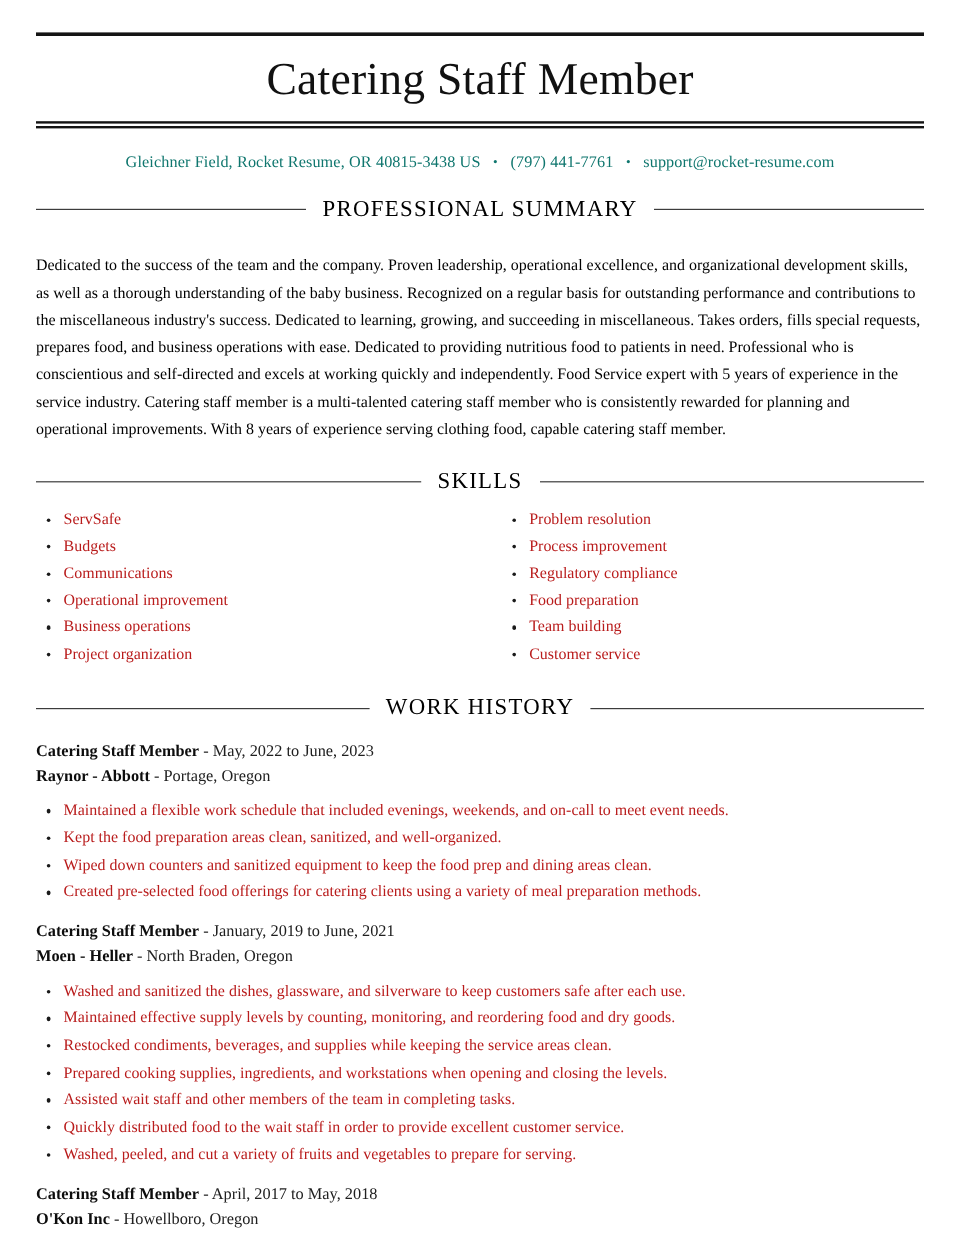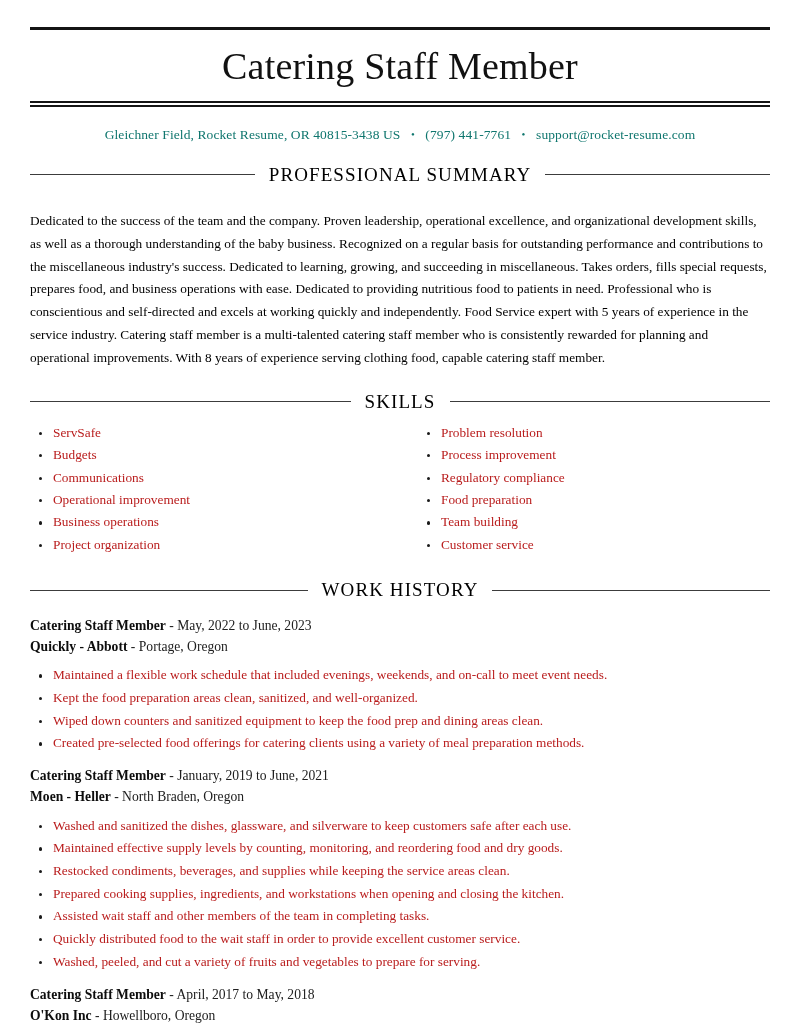--- a/index.html
+++ b/index.html
@@ -188,36 +188,36 @@
   </div>
 
   <div class="section-head">
     <span class="bar"></span>
     <span class="section-title">WORK HISTORY</span>
     <span class="bar"></span>
   </div>
   <div id="work-history">
       <div class="entry">
         <div class="entry-line"><span class="strong">Catering Staff Member</span> - <span>May, 2022 to June, 2023</span></div>
-        <div class="entry-line"><span class="strong">Quickly - Abbott</span> - <span>Portage, Oregon</span></div>
+        <div class="entry-line"><span class="strong">Raynor - Abbott</span> - <span>Portage, Oregon</span></div>
         <ul class="bullets">
           <li>Maintained a flexible work schedule that included evenings, weekends, and on-call to meet event needs.</li>
           <li>Kept the food preparation areas clean, sanitized, and well-organized.</li>
           <li>Wiped down counters and sanitized equipment to keep the food prep and dining areas clean.</li>
           <li>Created pre-selected food offerings for catering clients using a variety of meal preparation methods.</li>
         </ul>
       </div>
       <div class="entry">
         <div class="entry-line"><span class="strong">Catering Staff Member</span> - <span>January, 2019 to June, 2021</span></div>
         <div class="entry-line"><span class="strong">Moen - Heller</span> - <span>North Braden, Oregon</span></div>
         <ul class="bullets">
           <li>Washed and sanitized the dishes, glassware, and silverware to keep customers safe after each use.</li>
           <li>Maintained effective supply levels by counting, monitoring, and reordering food and dry goods.</li>
           <li>Restocked condiments, beverages, and supplies while keeping the service areas clean.</li>
-          <li>Prepared cooking supplies, ingredients, and workstations when opening and closing the kitchen.</li>
+          <li>Prepared cooking supplies, ingredients, and workstations when opening and closing the levels.</li>
           <li>Assisted wait staff and other members of the team in completing tasks.</li>
           <li>Quickly distributed food to the wait staff in order to provide excellent customer service.</li>
           <li>Washed, peeled, and cut a variety of fruits and vegetables to prepare for serving.</li>
         </ul>
       </div>
       <div class="entry">
         <div class="entry-line"><span class="strong">Catering Staff Member</span> - <span>April, 2017 to May, 2018</span></div>
         <div class="entry-line"><span class="strong">O'Kon Inc</span> - <span>Howellboro, Oregon</span></div>
         <ul class="bullets">
           <li>Cleaned the walls, fans, and drains in the bakery coolers, display cases, and work area.</li>

